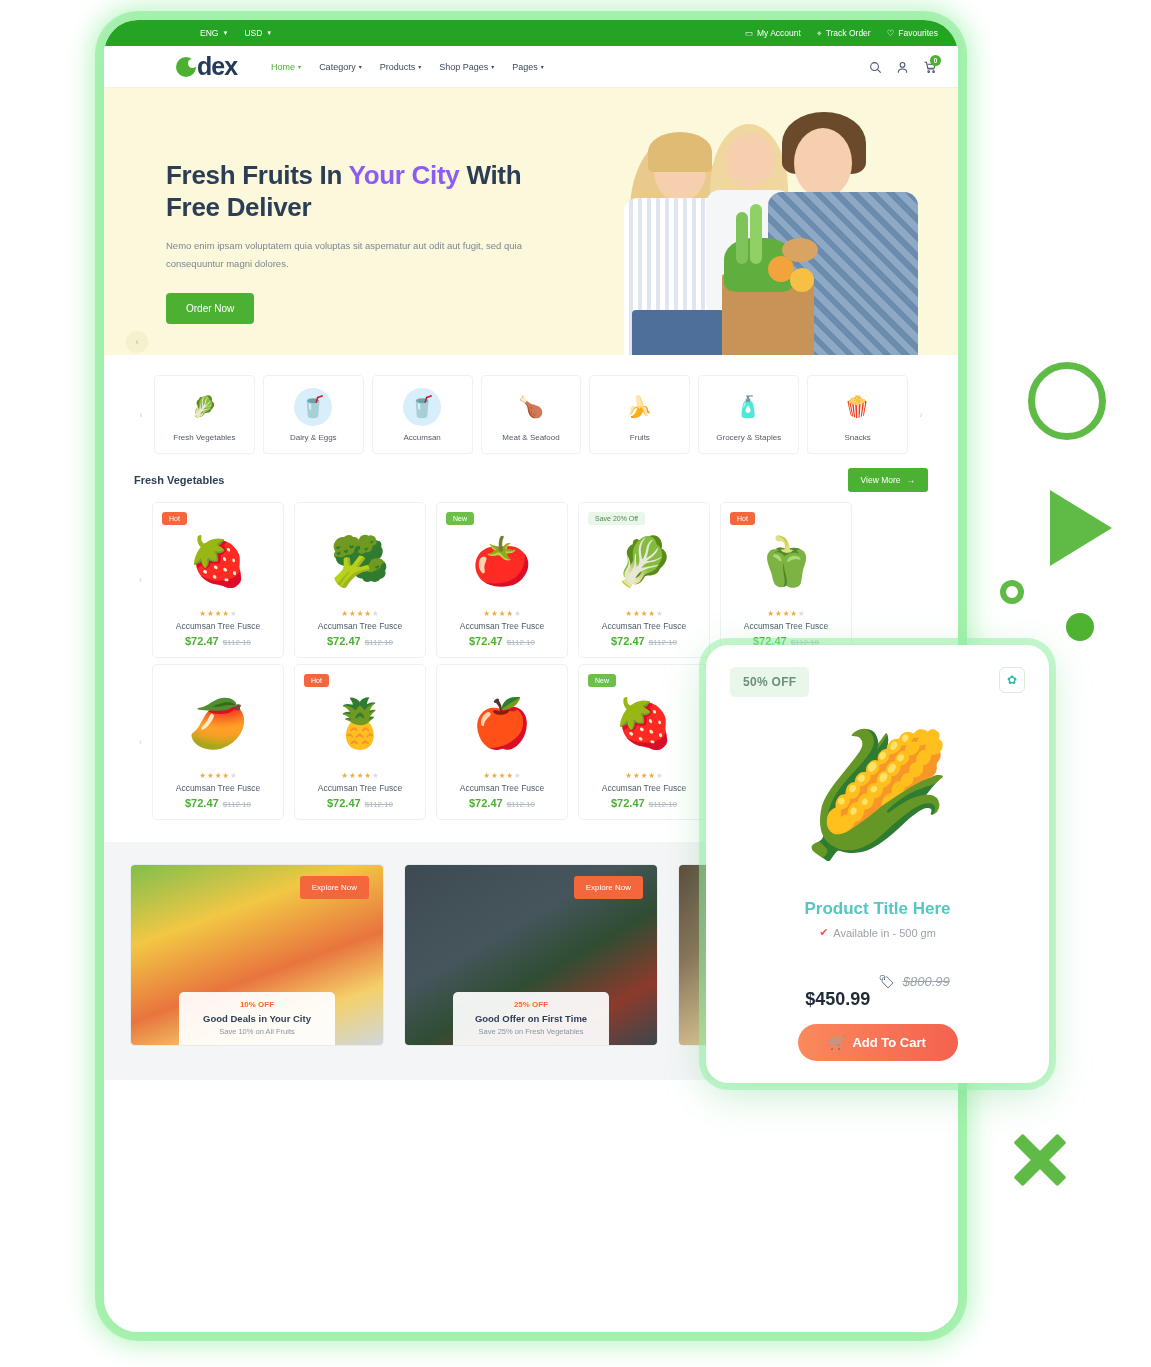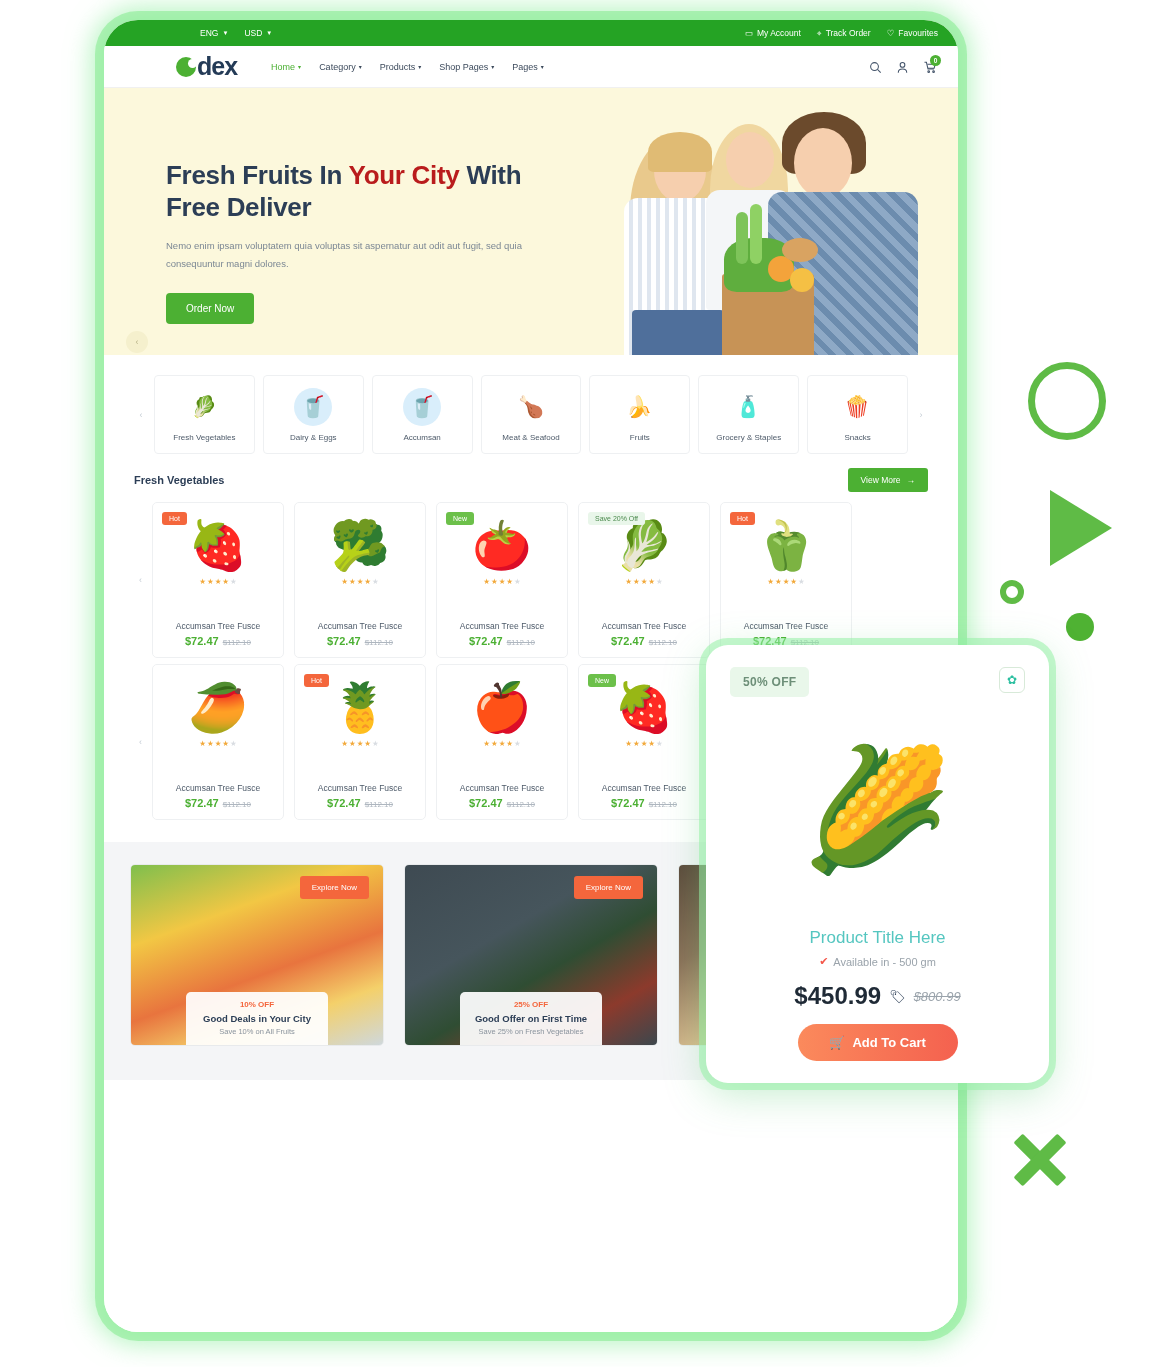--- a/index.html
+++ b/index.html
@@ -72,21 +72,21 @@
     position: absolute; right: -5px; top: -5px;
     width: 11px; height: 11px; border-radius: 50%;
     background: #4cb033; color: #fff; font-size: 6.5px;
     display: flex; align-items: center; justify-content: center; font-weight: 700;
   }
 
   
   .hero { height: 267px; background: #fcf8dc; position: relative; overflow: hidden; display: flex; }
   .hero-txt { padding: 72px 0 0 62px; width: 470px; position: relative; z-index: 2; }
   .hero-h1 { font-size: 26px; line-height: 1.22; font-weight: 800; color: #2c3e56; letter-spacing: -.3px; }
-  .hero-h1 .hl { color: #b91c1c; }
+  .hero-h1 .hl { color: #8b5cf6; }
   .hero-p { margin-top: 14px; font-size: 9.5px; line-height: 1.85; color: #7b8794; max-width: 385px; }
   .btn-order {
     margin-top: 20px; display: inline-block;
     background: #4cb033; color: #fff; font-size: 10px;
     padding: 10px 20px; border-radius: 4px; cursor: pointer;
   }
   .hero-img {
     position: absolute; right: 0; top: 0; width: 340px; height: 100%;
     overflow: hidden;
   }
@@ -136,39 +136,39 @@
   .p-badge {
     position: absolute; left: 9px; top: 9px; font-size: 7px; color: #fff;
     padding: 3px 7px; border-radius: 3px;
   }
   .p-badge.hot { background: #f4663c; }
   .p-badge.new { background: #6cc04a; }
   .p-badge.save { background: #e9f6ea; color: #4c8a4e; }
   .p-img { flex: 1; display: flex; align-items: center; justify-content: center; font-size: 48px; }
   .p-stars { display: flex; justify-content: center; gap: 1px; font-size: 7.5px; color: #f2a93b; margin-bottom: 3px; }
   .p-stars .off { color: #d9dde2; }
-  .p-name { text-align: center; font-size: 8.5px; color: #4d5a69; white-space: nowrap; margin-top: 32px; }
+  .p-name { text-align: center; font-size: 8.5px; color: #4d5a69; white-space: nowrap; }
   .p-price { text-align: center; margin-top: 4px; font-size: 11px; font-weight: 700; color: #4cb033; }
   .p-old { font-size: 8px; color: #aeb6bf; text-decoration: line-through; font-weight: 400; margin-left: 4px; }
 
   
   .promo-band { margin-top: 22px; background: #f4f5f7; padding: 22px 26px 34px; }
   .promo-row { display: flex; gap: 20px; }
   .promo {
     flex: 1; height: 182px; border-radius: 5px; position: relative; overflow: hidden;
     border: 1px solid #e8eaec; cursor: pointer;
   }
   .promo-bg { position: absolute; inset: 0; }
   .promo-btn {
     position: absolute; right: 14px; top: 11px; background: #f4663c; color: #fff;
     font-size: 8px; padding: 7px 12px; border-radius: 3px; cursor: pointer;
   }
   .promo-card {
     position: absolute; left: 50%; transform: translateX(-50%); bottom: 0;
-    width: 142px; background: rgba(255,255,255,.93); border-radius: 5px 5px 0 0;
+    width: 156px; background: rgba(255,255,255,.93); border-radius: 5px 5px 0 0;
     padding: 8px 6px 9px; text-align: center;
   }
   .promo-off { font-size: 8px; font-weight: 700; color: #f4663c; }
   .promo-t { font-size: 9.5px; font-weight: 700; color: #2c3e56; margin-top: 4px; }
   .promo-s { font-size: 7.5px; color: #8b949e; margin-top: 3px; }
 
   
   .popup {
     position: absolute; left: 706px; top: 645px; width: 343px; height: 438px;
     background: #fff; border-radius: 22px;
@@ -180,25 +180,25 @@
   .pu-off {
     background: #e9f7ea; color: #6d8f78; font-size: 12px; font-weight: 700;
     padding: 8px 13px; border-radius: 5px; letter-spacing: .3px;
   }
   .pu-wish {
     width: 26px; height: 26px; border: 1px solid #d8ead9; border-radius: 6px;
     display: flex; align-items: center; justify-content: center; font-size: 12px;
     color: #2bbfa0; cursor: pointer;
   }
   .pu-img { flex: 1; display: flex; align-items: center; justify-content: center; font-size: 120px; margin-top: -6px; }
-  .pu-title { text-align: center; font-size: 17px; font-weight: 400; color: #55c6c0; }
+  .pu-title { text-align: center; font-size: 17px; font-weight: 700; color: #55c6c0; }
   .pu-avail { text-align: center; font-size: 11px; color: #9aa3ab; margin-top: 7px; display: flex; align-items: center; justify-content: center; gap: 5px; }
   .pu-seal { color: #f4574a; font-size: 11px; }
   .pu-price { text-align: center; margin-top: 14px; display: flex; align-items: center; justify-content: center; gap: 8px; }
-  .pu-new { font-size: 24px; font-weight: 800; color: #1f2a36; }
+  .pu-new { font-size: 18px; font-weight: 800; color: #1f2a36; margin-top: 36px; }
   .pu-tag { font-size: 13px; color: #2c3e56; }
   .pu-old { font-size: 13px; color: #9aa3ab; text-decoration: line-through; font-style: italic; }
   .pu-cart {
     margin: 14px auto 0; width: 160px; padding: 11px 0; border-radius: 22px;
     background: linear-gradient(90deg,#fb8a5c,#f4614f); color: #fff;
     font-size: 13px; font-weight: 700; display: flex; align-items: center;
     justify-content: center; gap: 7px; cursor: pointer;
   }
 </style>
 </head>

